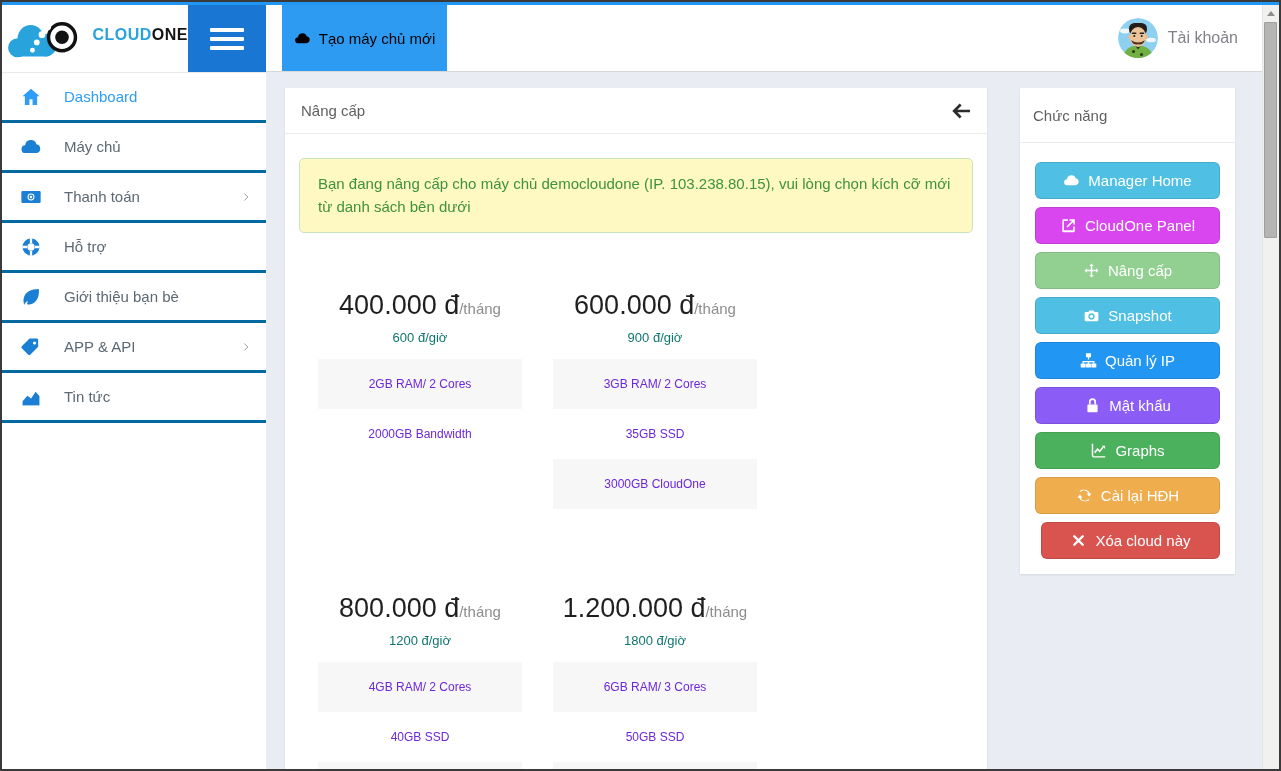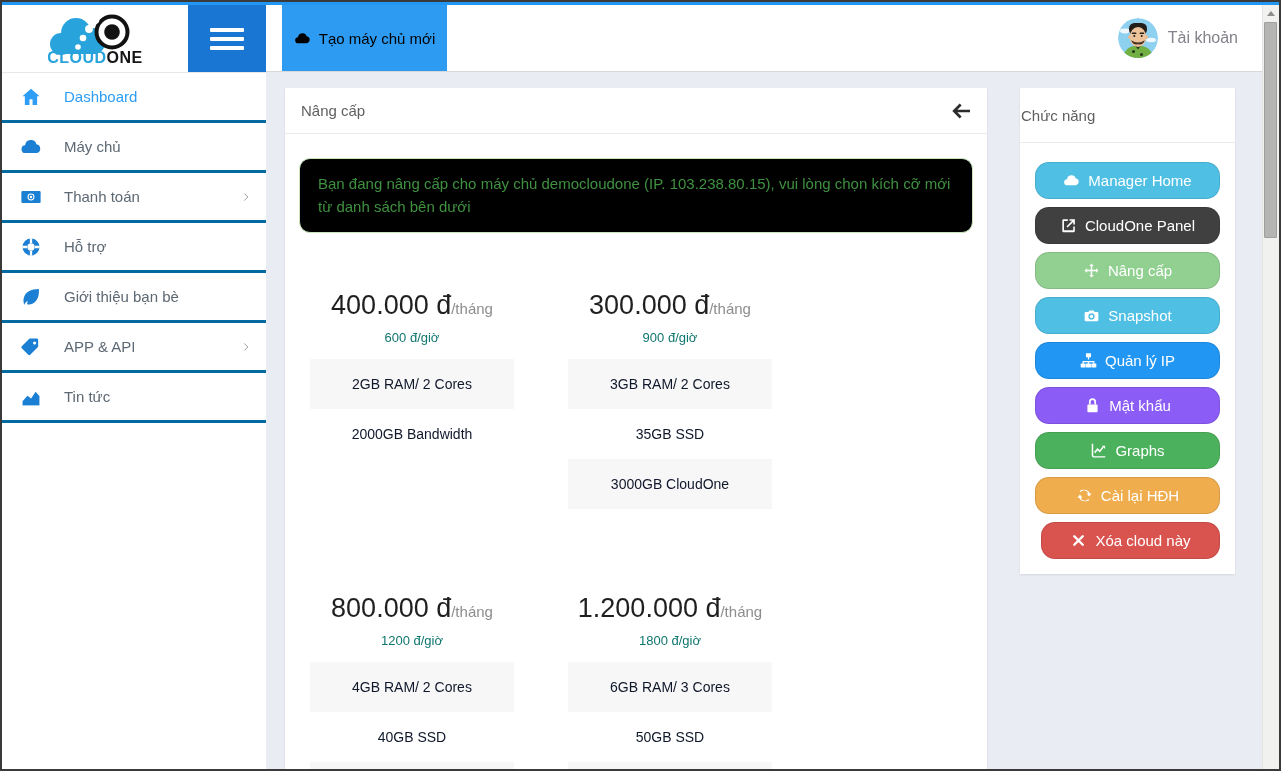--- a/index.html
+++ b/index.html
@@ -16,21 +16,21 @@
     background:#f1f1ef; border-left:1px solid #e4e4e2; z-index:40; }
   .scroll-up{ height:17px; display:flex; align-items:center; justify-content:center; cursor:pointer;}
   .scroll-up i{ border-left:4px solid transparent; border-right:4px solid transparent;
     border-bottom:5px solid #8c8c8a; display:block; }
   .scroll-thumb{ position:absolute; top:17px; left:1px; right:2px; height:216px;
     background:#b5b5b3; border:1px solid #9f9f9d; border-radius:1px; cursor:grab; }
 
   
   .sidebar{ position:absolute; top:3px; left:0; bottom:0; width:264px; background:#fff; z-index:20; }
   .logo{ position:absolute; top:0; left:0; width:186px; height:67px;
-    display:flex; flex-direction:column; align-items:center; justify-content:center; }
+    display:flex; align-items:center; justify-content:center; }
   .logo-text{ font-size:16px; font-weight:bold; letter-spacing:.5px; margin-top:-7px; line-height:1; }
   .logo-text .lt-cloud{ color:#29a3dc; } .logo-text .lt-one{ color:#151515; }
   .hamburger{ position:absolute; top:0; left:186px; width:78px; height:67px;
     display:flex; flex-direction:column; align-items:center; justify-content:center; gap:5px; cursor:pointer; }
   .hamburger b{ width:34px; height:4px; background:#fff; border-radius:1px; }
   .menu{ position:absolute; top:67px; left:0; right:0; border-top:1px solid #e8e8e8; }
   .menu-item{ height:50px; display:flex; align-items:center; padding:0 16px 0 18px;
     border-bottom:3px solid #0369a1; color:#5c6873; font-size:15px; cursor:pointer; position:relative; }
   .menu-item .mi-icon{ width:22px; height:22px; color:#1b7fd4; margin-right:22px; flex:none; }
   .menu-item.active{ color:#2e9df5; } .menu-item.active .mi-icon{ color:#2e9df5; }
@@ -46,38 +46,38 @@
   .account-name{ color:#82828a; font-size:16px; }
   .avatar{ width:40px; height:40px; border-radius:50%; overflow:hidden; flex:none; }
 
   
   .content{ position:absolute; top:70px; left:264px; right:17px; bottom:0; background:#e9ecf3; overflow:hidden; }
   .panel{ position:absolute; background:#fff; box-shadow:0 1px 2px rgba(0,0,0,.09); }
   .main-panel{ left:19px; top:16px; width:702px; height:1200px; }
   .panel-head{ height:46px; display:flex; align-items:center; padding:0 16px; color:#5f5f5f;
     font-size:15px; border-bottom:1px solid #ebebeb; position:relative; }
   .back-arrow{ position:absolute; right:14px; top:11px; width:24px; height:24px; color:#2b2b2b; cursor:pointer; }
-  .alert{ margin:24px 14px 0; background:#000000; border:1px solid #c9e6bb; border-radius:11px;
+  .alert{ margin:24px 14px 0; background:#fef9c3; border:1px solid #c9e6bb; border-radius:5px;
     color:#3f9140; font-size:15px; line-height:1.55; padding:13px 18px; }
-  .plans-row{ display:flex; gap:54px; margin-top:57px; padding-left:25px; }
+  .plans-row{ display:flex; gap:31px; margin-top:57px; padding-left:33px; }
   .plans-row.second{ margin-top:84px; }
   .plan{ width:204px; text-align:center; }
   .plan-price{ font-size:27px; color:#1f1f1f; white-space:nowrap; }
   .plan-price .per{ font-size:15px; color:#8d8d8d; }
   .plan-hourly{ font-size:13px; color:#0f766e; margin-top:9px; }
   .plan-specs{ list-style:none; margin-top:14px; }
-  .plan-specs li{ height:50px; line-height:50px; font-size:14px; color:#0f172a; background:#fff; cursor:pointer; }
+  .plan-specs li{ height:50px; line-height:50px; font-size:12px; color:#6d28d9; background:#fff; cursor:pointer; }
   .plan-specs li:nth-child(odd){ background:#f7f7f8; }
 
   
   .side-panel{ left:754px; top:16px; width:215px; height:486px; }
-  .side-head{ height:55px; display:flex; align-items:center; padding:0 1px; font-size:15px;
+  .side-head{ height:55px; display:flex; align-items:center; padding:0 13px; font-size:15px;
     color:#5f5f5f; border-bottom:1px solid #ebebeb; }
   .actions{ padding:19px 15px 0; }
-  .action-btn{ height:37px; border-radius:14px; display:flex; align-items:center; justify-content:center;
+  .action-btn{ height:37px; border-radius:6px; display:flex; align-items:center; justify-content:center;
     gap:8px; color:#fff; font-size:15px; margin-bottom:8px; cursor:pointer; border:1px solid rgba(0,0,0,.10); }
   .action-btn .ai{ width:17px; height:17px; flex:none; }
   svg{ display:block; width:100%; height:100%; }
 </style>
 </head>
 <body>
 
 <div class="page">
   <div class="topstrip" style="background: rgb(33, 150, 243); --btnbg: #2196f3;"></div>
 
@@ -231,21 +231,21 @@
       <div class="plans-row">
         <div class="plan">
           <div class="plan-price"><span>400.000 đ</span><span class="per">/tháng</span></div>
           <div class="plan-hourly">600 đ/giờ</div>
           <ul class="plan-specs">
             <li>2GB RAM/ 2 Cores</li>
             <li>2000GB Bandwidth</li>
           </ul>
         </div>
         <div class="plan">
-          <div class="plan-price"><span>300.000 đ</span><span class="per">/tháng</span></div>
+          <div class="plan-price"><span>600.000 đ</span><span class="per">/tháng</span></div>
           <div class="plan-hourly">900 đ/giờ</div>
           <ul class="plan-specs">
             <li>3GB RAM/ 2 Cores</li>
             <li>35GB SSD</li>
             <li>3000GB CloudOne</li>
           </ul>
         </div>
       </div>
 
       <div class="plans-row second">
@@ -276,21 +276,21 @@
 
         <div class="action-btn" style="background: rgb(79, 192, 228); --btnbg: #4fc0e4;">
           <span class="ai">
             <svg viewBox="0 0 24 24">
                 <path fill="currentColor" d="M18.3 18.6H6.1a4.2 4.2 0 0 1-.5-8.4 6.3 6.3 0 0 1 12.3-1.3 4.95 4.95 0 0 1 .4 9.7z"></path>
               </svg>
             </span>
           <span>Manager Home</span>
         </div>
 
-        <div class="action-btn" style="background: #404040; --btnbg: #2196f3;">
+        <div class="action-btn" style="background: #d946ef; --btnbg: #2196f3;">
           <span class="ai">
             <svg viewBox="0 0 24 24">
                 <path fill="currentColor" d="M13.4 3H21v7.6h-2.3V6.9l-8 8-1.6-1.6 8-8h-3.7z"></path>
             <path fill="currentColor" d="M18.7 13.3v5.4H5.6V5.6h5.4V3.3H5.1a1.8 1.8 0 0 0-1.8 1.8v14.8a1.8 1.8 0 0 0 1.8 1.8h14a1.8 1.8 0 0 0 1.8-1.8v-6.6z"></path>
               </svg>
             </span>
           <span>CloudOne Panel</span>
         </div>
 
         <div class="action-btn" style="background: rgb(146, 208, 146); --btnbg: #92d092;">

